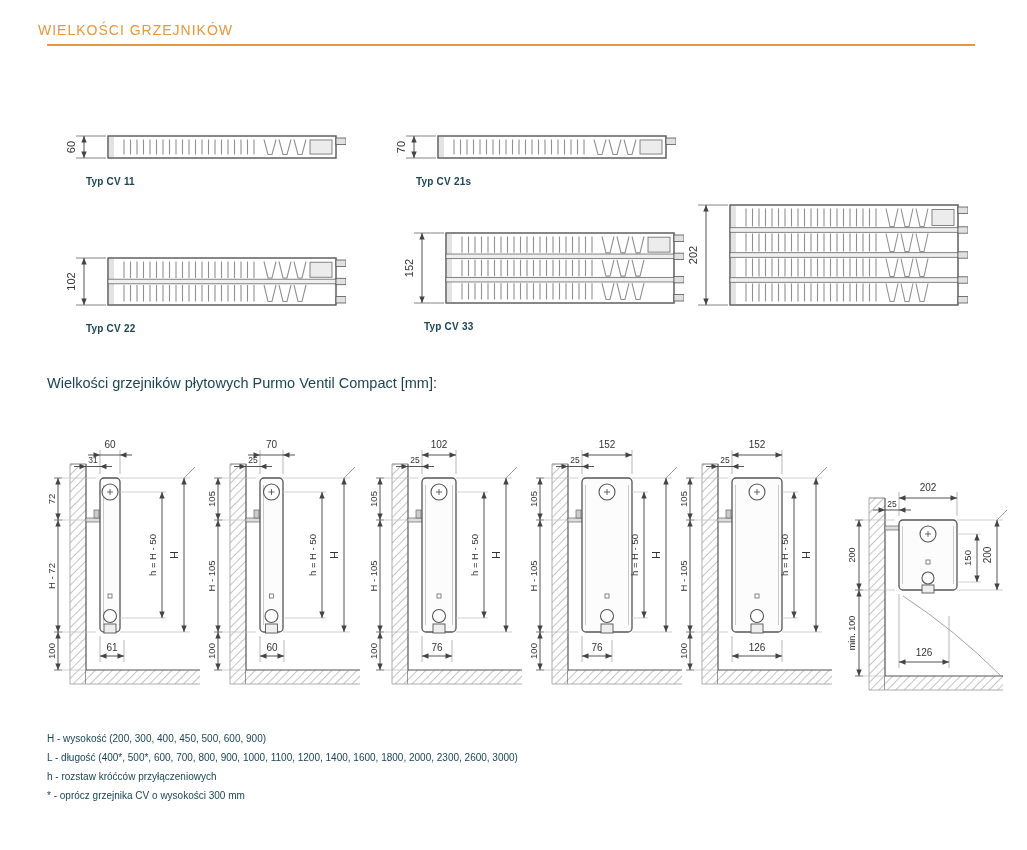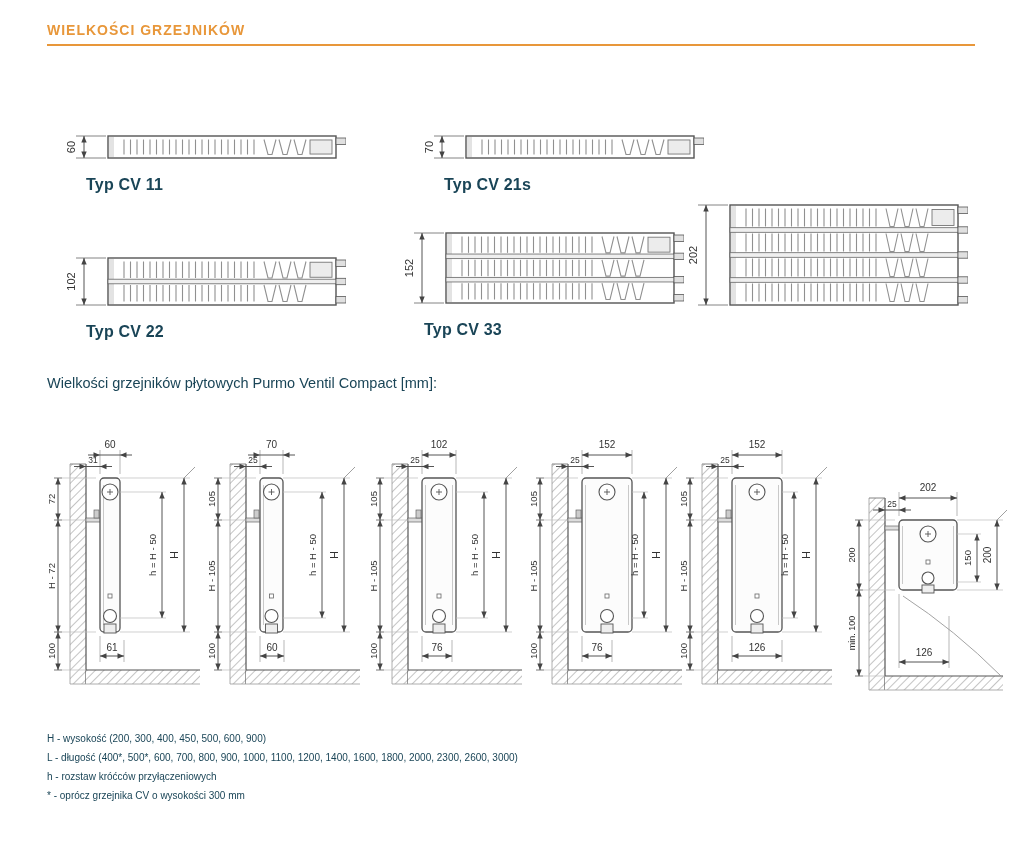--- a/index.html
+++ b/index.html
@@ -2,26 +2,26 @@
 <html><head>
 <meta charset="utf-8">
 <style>
   *{margin:0;padding:0;box-sizing:border-box}
   html,body{background:#fff}
   body{
     width:1027px;height:850px;position:relative;overflow:hidden;
     font-family:"Liberation Sans",sans-serif;
     --accent:#E8973A; --navy:#1A4557;
   }
-  .title{position:absolute;left:47px;top:22px;font-size:14px;font-weight:700;
+  .title{position:absolute;left:38px;top:22px;font-size:14px;font-weight:400;
          letter-spacing:1px;color:var(--accent)}
   .rule{position:absolute;left:47px;top:44px;width:928px;height:2px;background:var(--accent)}
   .topfig{position:absolute}
   .topfig svg{display:block}
-  .tf-label{font-size:16px;font-weight:700;color:var(--navy);margin-top:12px;
+  .tf-label{font-size:10px;font-weight:700;color:var(--navy);margin-top:12px;
             margin-left:40px;letter-spacing:.2px}
   .h2{position:absolute;left:47px;top:375px;font-size:14.5px;font-weight:400;color:var(--navy)}
   .mount,.lowmount{position:absolute}
   .legend{position:absolute;left:47px;top:729px;color:var(--navy);
           font-size:10px;line-height:19px}
   .defs{position:absolute;width:0;height:0}
 </style>
 </head>
 <body style="--accent: #E8973A; --navy: #1A4557;">
 
@@ -69,21 +69,21 @@
       <line x1="201.5" y1="7.5" x2="201.5" y2="22.5" stroke="#909090" stroke-width="1.1"></line>
       <line x1="208" y1="7.5" x2="208" y2="22.5" stroke="#909090" stroke-width="1.1"></line>
       <path d="M 218 7.5 L 222 22.5 L 226 22.5 L 230 7.5" fill="none" stroke="#909090" stroke-width="1.1"></path>
       <path d="M 233 7.5 L 237 22.5 L 241 22.5 L 245 7.5" fill="none" stroke="#909090" stroke-width="1.1"></path>
       <path d="M 248 7.5 L 252 22.5 L 256 22.5 L 260 7.5" fill="none" stroke="#909090" stroke-width="1.1"></path>
       <rect x="264" y="7.96" width="22" height="14.08" fill="#ececec" stroke="#777" stroke-width="0.9"></rect>
       <rect x="290" y="6" width="10" height="6.4" fill="#e0e0e0" stroke="#555" stroke-width="0.8"></rect>
     </svg>
   <div class="tf-label">Typ CV 11</div>
 </div>
-<div class="topfig" style="left:404px;top:132px">
+<div class="topfig" style="left:376px;top:132px">
   <svg class="topview" width="300" height="32" viewBox="0 0 300 32">
       <line x1="30" y1="4" x2="60" y2="4" stroke="#777" stroke-width="0.9"></line>
       <line x1="30" y1="26" x2="60" y2="26" stroke="#777" stroke-width="0.9"></line>
       <line x1="38" y1="4" x2="38" y2="26" stroke="#555" stroke-width="1"></line>
       <polygon points="38,4 35.3,10.5 40.7,10.5" fill="#444"></polygon>
       <polygon points="38,26 35.3,19.5 40.7,19.5" fill="#444"></polygon>
       <text x="29" y="15" font-size="11" text-anchor="middle" fill="#333" font-family="Liberation Sans, sans-serif" transform="rotate(-90 29 15)">70</text>
       <rect x="62" y="4" width="228" height="22" fill="#fff" stroke="#555" stroke-width="1.4"></rect>
       <rect x="63" y="5" width="5" height="20" fill="#e3e3e3"></rect>
       <line x1="78" y1="7.5" x2="78" y2="22.5" stroke="#909090" stroke-width="1.1"></line>

